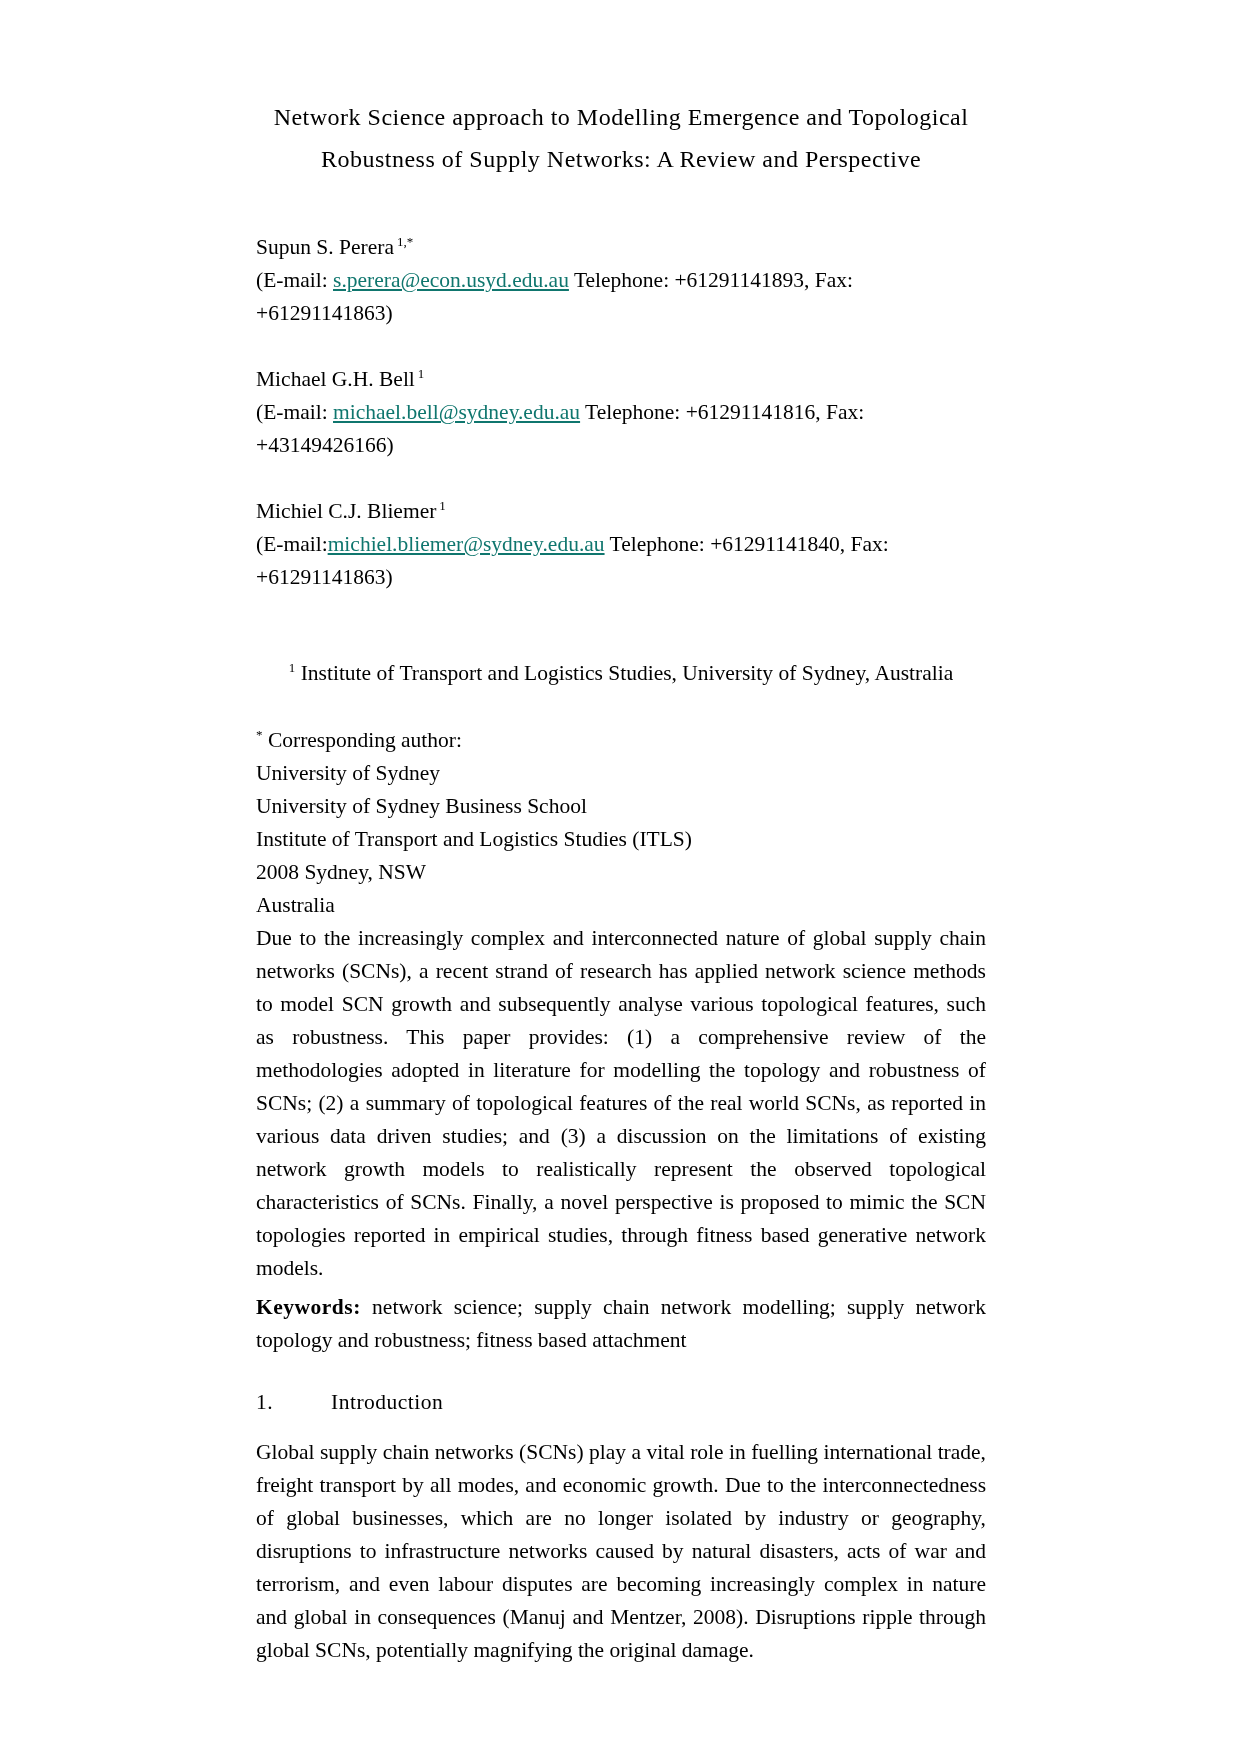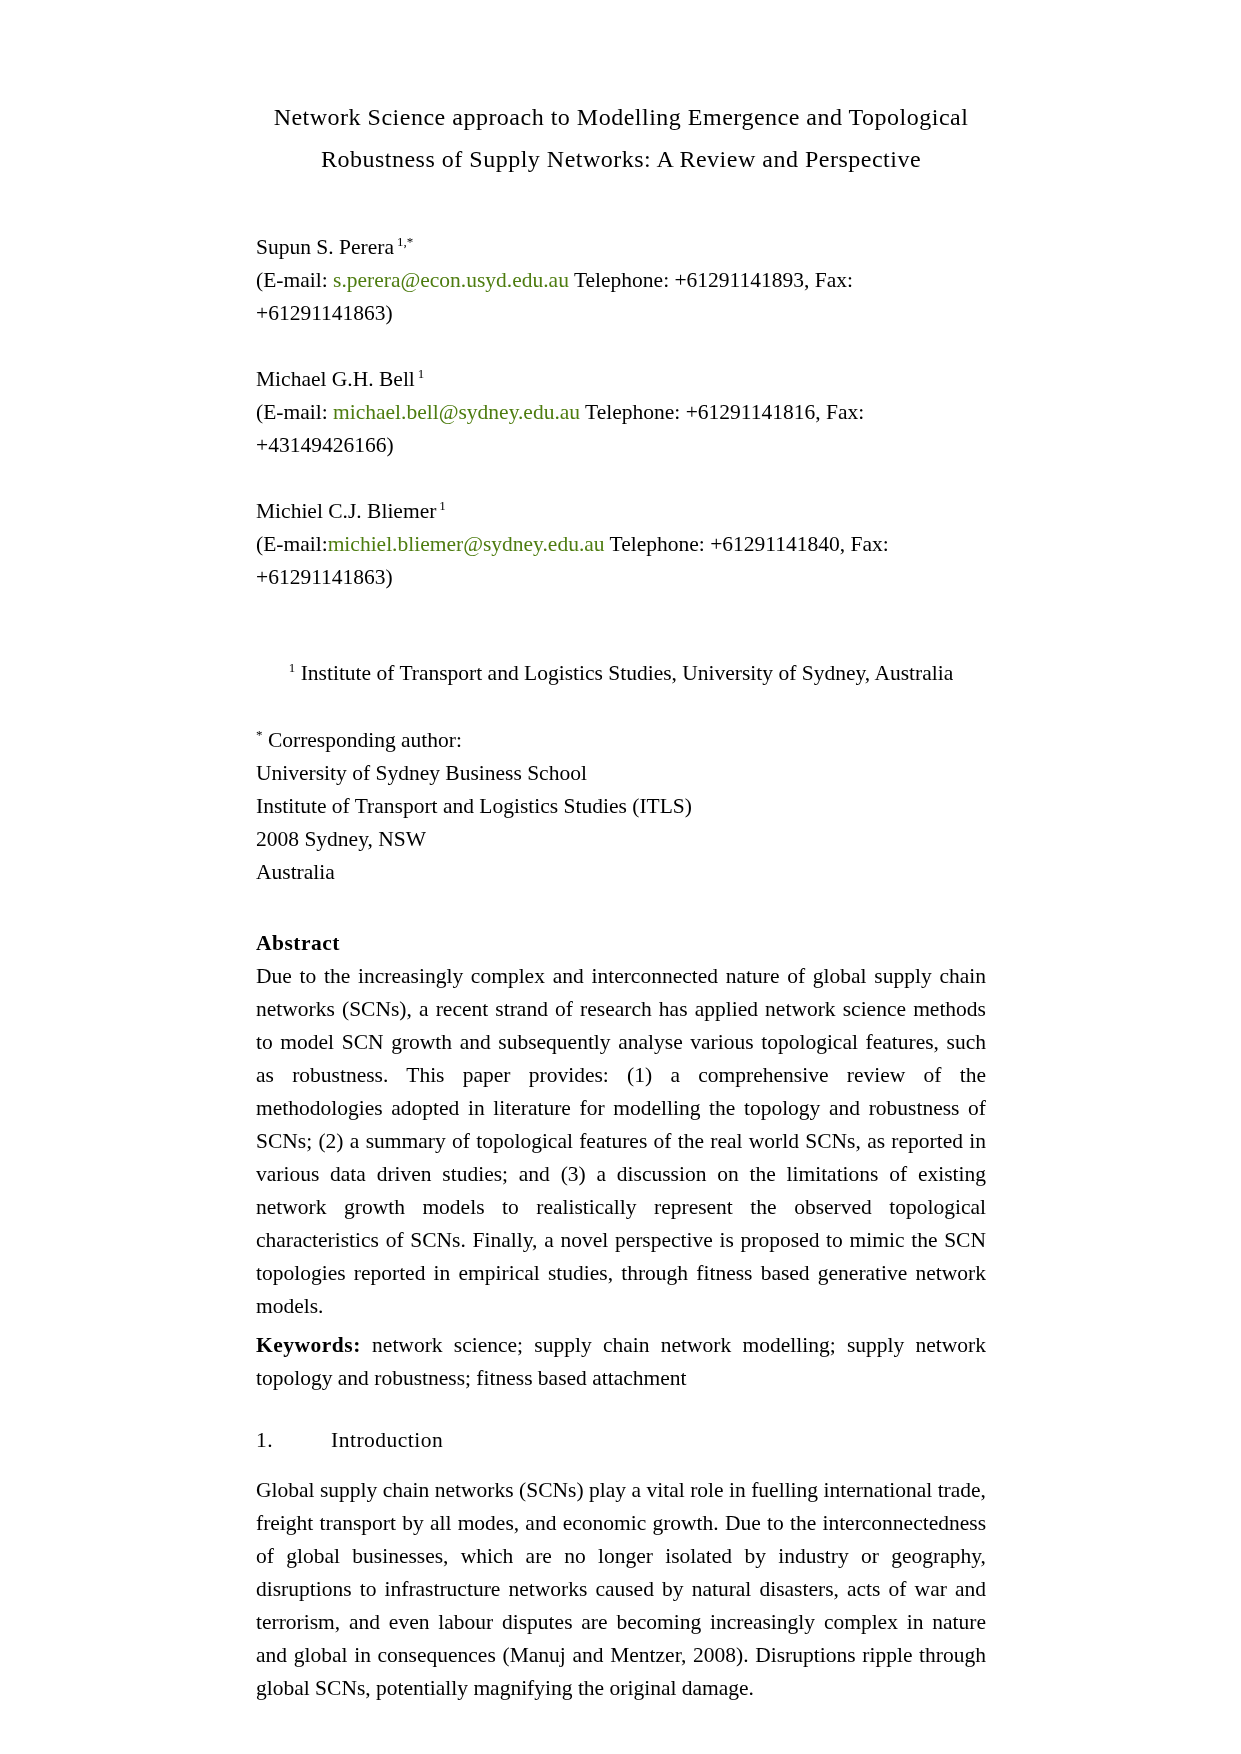--- a/index.html
+++ b/index.html
@@ -32,21 +32,22 @@
   .author-block {
     margin-bottom: 33px;
   }
   sup.ss {
     font-size: 13px;
     line-height: 0;
     vertical-align: super;
     margin-left: 3px;
   }
   .email {
-    color: #4d7c0f;
+    text-decoration: underline;
+    color: #0f766e;
   }
   .affiliation {
     margin-top: 63px;
     text-align: center;
   }
   .corresponding {
     margin-top: 34px;
   }
   .abstract-heading {
     margin-top: 38px;
@@ -102,27 +103,27 @@
       <div><span>Michiel C.J. Bliemer</span><sup class="ss">1</sup></div>
       <div><span>(E-mail:</span><span class="email">michiel.bliemer@sydney.edu.au</span><span> Telephone: +61291141840, Fax: +61291141863)</span></div>
     </div>
 
   </div>
 
   <div class="affiliation"><sup class="ss" style="margin-left:0;">1</sup><span> Institute of Transport and Logistics Studies, University of Sydney, Australia</span></div>
 
   <div class="corresponding">
     <div><sup class="ss" style="margin-left:0;">*</sup><span> Corresponding author:</span></div>
+    <div>University of Sydney</div>
     <div>University of Sydney Business School</div>
     <div>Institute of Transport and Logistics Studies (ITLS)</div>
     <div>2008 Sydney, NSW</div>
     <div>Australia</div>
   </div>
 
-  <div class="abstract-heading">Abstract</div>
   <div class="justified">Due to the increasingly complex and interconnected nature of global supply chain networks (SCNs), a recent strand of research has applied network science methods to model SCN growth and subsequently analyse various topological features, such as robustness. This paper provides: (1) a comprehensive review of the methodologies adopted in literature for modelling the topology and robustness of SCNs; (2) a summary of topological features of the real world SCNs, as reported in various data driven studies; and (3) a discussion on the limitations of existing network growth models to realistically represent the observed topological characteristics of SCNs. Finally, a novel perspective is proposed to mimic the SCN topologies reported in empirical studies, through fitness based generative network models.</div>
 
   <div class="keywords justified"><span class="keywords-label">Keywords:</span><span> network science; supply chain network modelling; supply network topology and robustness; fitness based attachment</span></div>
 
   <div class="section-heading"><span class="section-number">1.</span><span>Introduction</span></div>
 
   <div class="intro-paragraph justified">Global supply chain networks (SCNs) play a vital role in fuelling international trade, freight transport by all modes, and economic growth. Due to the interconnectedness of global businesses, which are no longer isolated by industry or geography, disruptions to infrastructure networks caused by natural disasters, acts of war and terrorism, and even labour disputes are becoming increasingly complex in nature and global in consequences (Manuj and Mentzer, 2008). Disruptions ripple through global SCNs, potentially magnifying the original damage.</div>
 
 </div>
 

